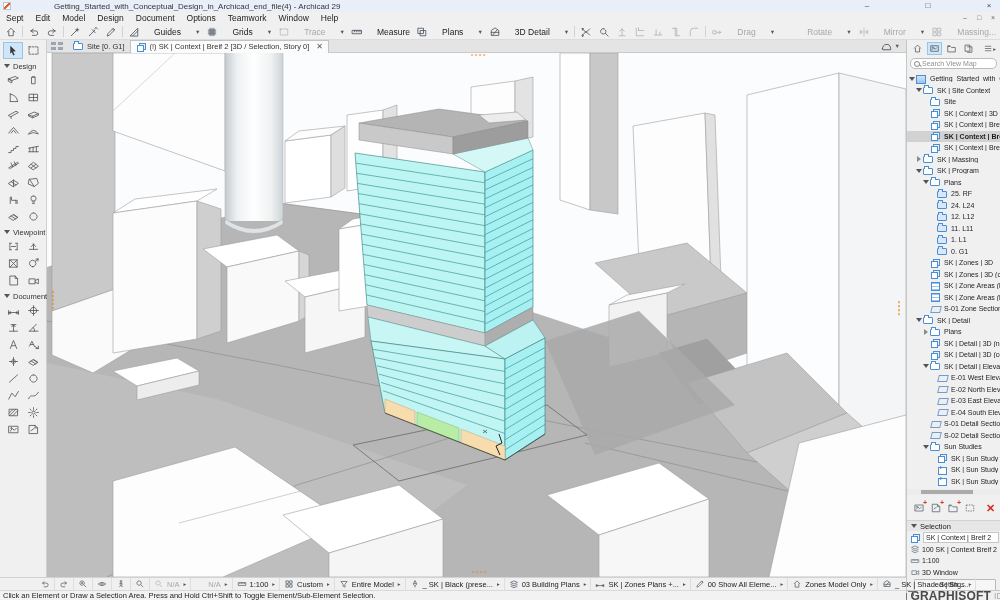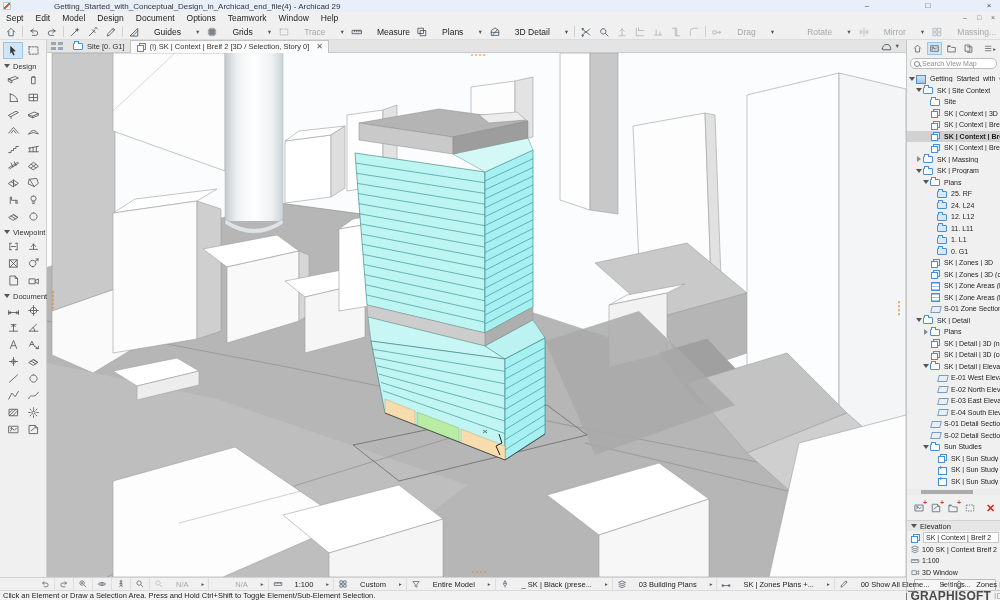--- a/index.html
+++ b/index.html
@@ -89,21 +89,21 @@
   .prow svg{width:10px;height:10px;stroke:#5f6d7a;fill:none;stroke-width:1.1;flex:none;}
   .pfield{background:#fff;border:1px solid #c6c6c6;height:9px;line-height:9px;padding:0 2px;flex:1;margin-right:2px;overflow:hidden;}
   #settingsbtn{position:absolute;left:7px;top:539px;width:80px;height:10px;border:1px solid #b9b9b9;background:#f6f6f6;font-size:7px;color:#333;text-align:center;line-height:10px;border-radius:1px;}
   #footer{position:absolute;left:0;top:550px;width:94px;height:10px;border-top:1px solid #c9c9c9;display:flex;align-items:center;justify-content:center;gap:3px;background:#f0f0f0;}
   .brand{font-size:12px;font-weight:bold;color:#4a4a4a;letter-spacing:.2px;}
   .brandid{font-size:8.5px;color:#a8a8a8;}
   .winrestore{width:6px;height:5px;border:1px solid #777;position:relative;}
   .winrestore::before{content:"";position:absolute;left:1.5px;top:-3px;width:5px;height:4px;border:1px solid #777;border-bottom:none;border-left:none;}
   
   #bottombar{left:0;top:577px;width:906px;height:13px;background:#f0f0f0;border-top:1px solid #d2d2d2;display:flex;align-items:center;font-size:7.5px;color:#222;padding-left:36px;box-sizing:border-box;}
-  .qseg{display:flex;align-items:center;height:12px;padding:0 4px;border-right:1px solid #dedede;gap:12px;white-space:nowrap;}
+  .qseg{display:flex;align-items:center;height:12px;padding:0 4px;border-right:1px solid #dedede;gap:3px;white-space:nowrap;}
   .qseg.disabled{color:#a8a8a8;}
   .qseg.disabled svg{opacity:.4;}
   .qseg svg{width:10px;height:10px;stroke:#4a5560;fill:none;stroke-width:1.1;}
   .qseg .dd{margin-left:1px;}
   #statusbar{left:0;top:590px;width:906px;height:10px;background:#f2f2f2;border-top:1px solid #dadada;display:flex;align-items:center;font-size:7.5px;color:#222;padding-left:3px;box-sizing:border-box;}
 </style>
 </head>
 <body>
 
 <svg width="0" height="0" style="position:absolute">
@@ -1258,21 +1258,21 @@
       </div>
     <div class="actbtn">
         <svg viewBox="0 0 16 16">
           <use href="#sym-trace"></use>
         </svg>
       </div>
     <span class="delx">✕</span>
   </div>
   <div id="prophead">
       <span class="tri-down"></span>
-      <span>Elevation</span>
+      <span>Selection</span>
     </div>
   <div class="prow" style="top:492px">
     <span class="ticon cube"></span>
     <span class="pfield">SK | Context | Breif 2</span>
   </div>
   <div class="prow" style="top:503.5px">
     <svg viewBox="0 0 16 16">
         <use href="#sym-stack"></use>
       </svg>
     <span>100 SK | Context Breif 2</span>

